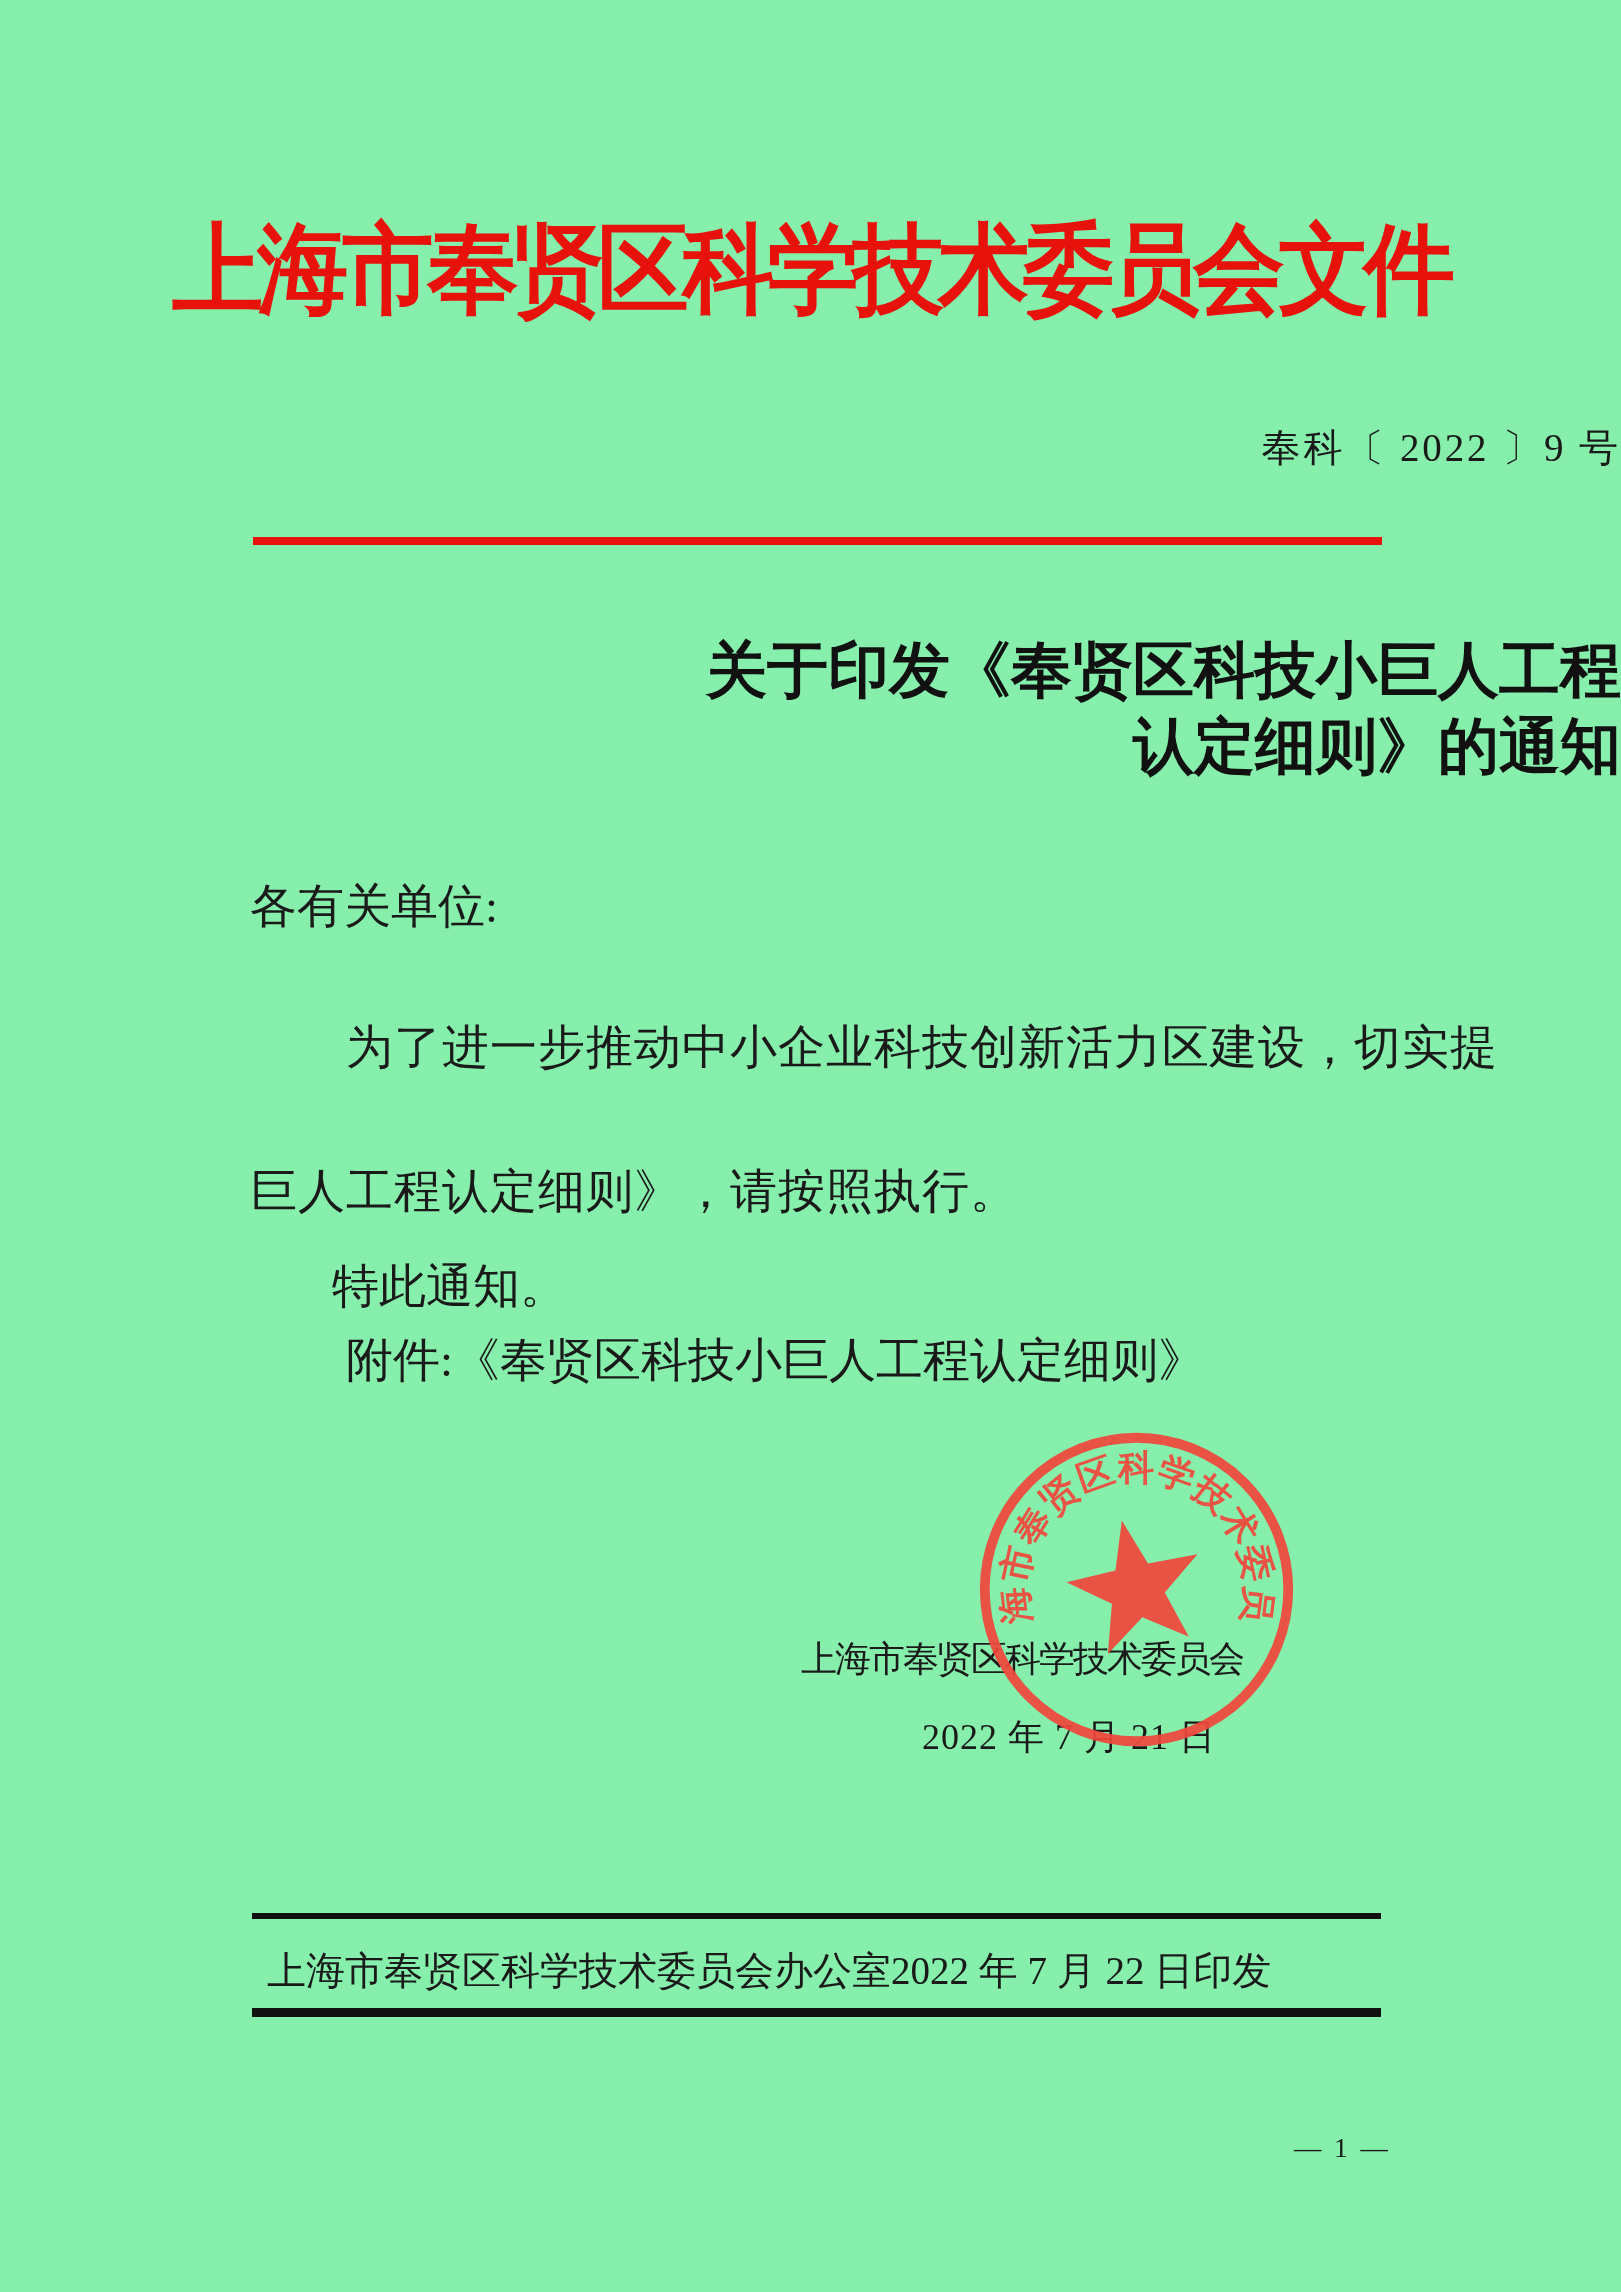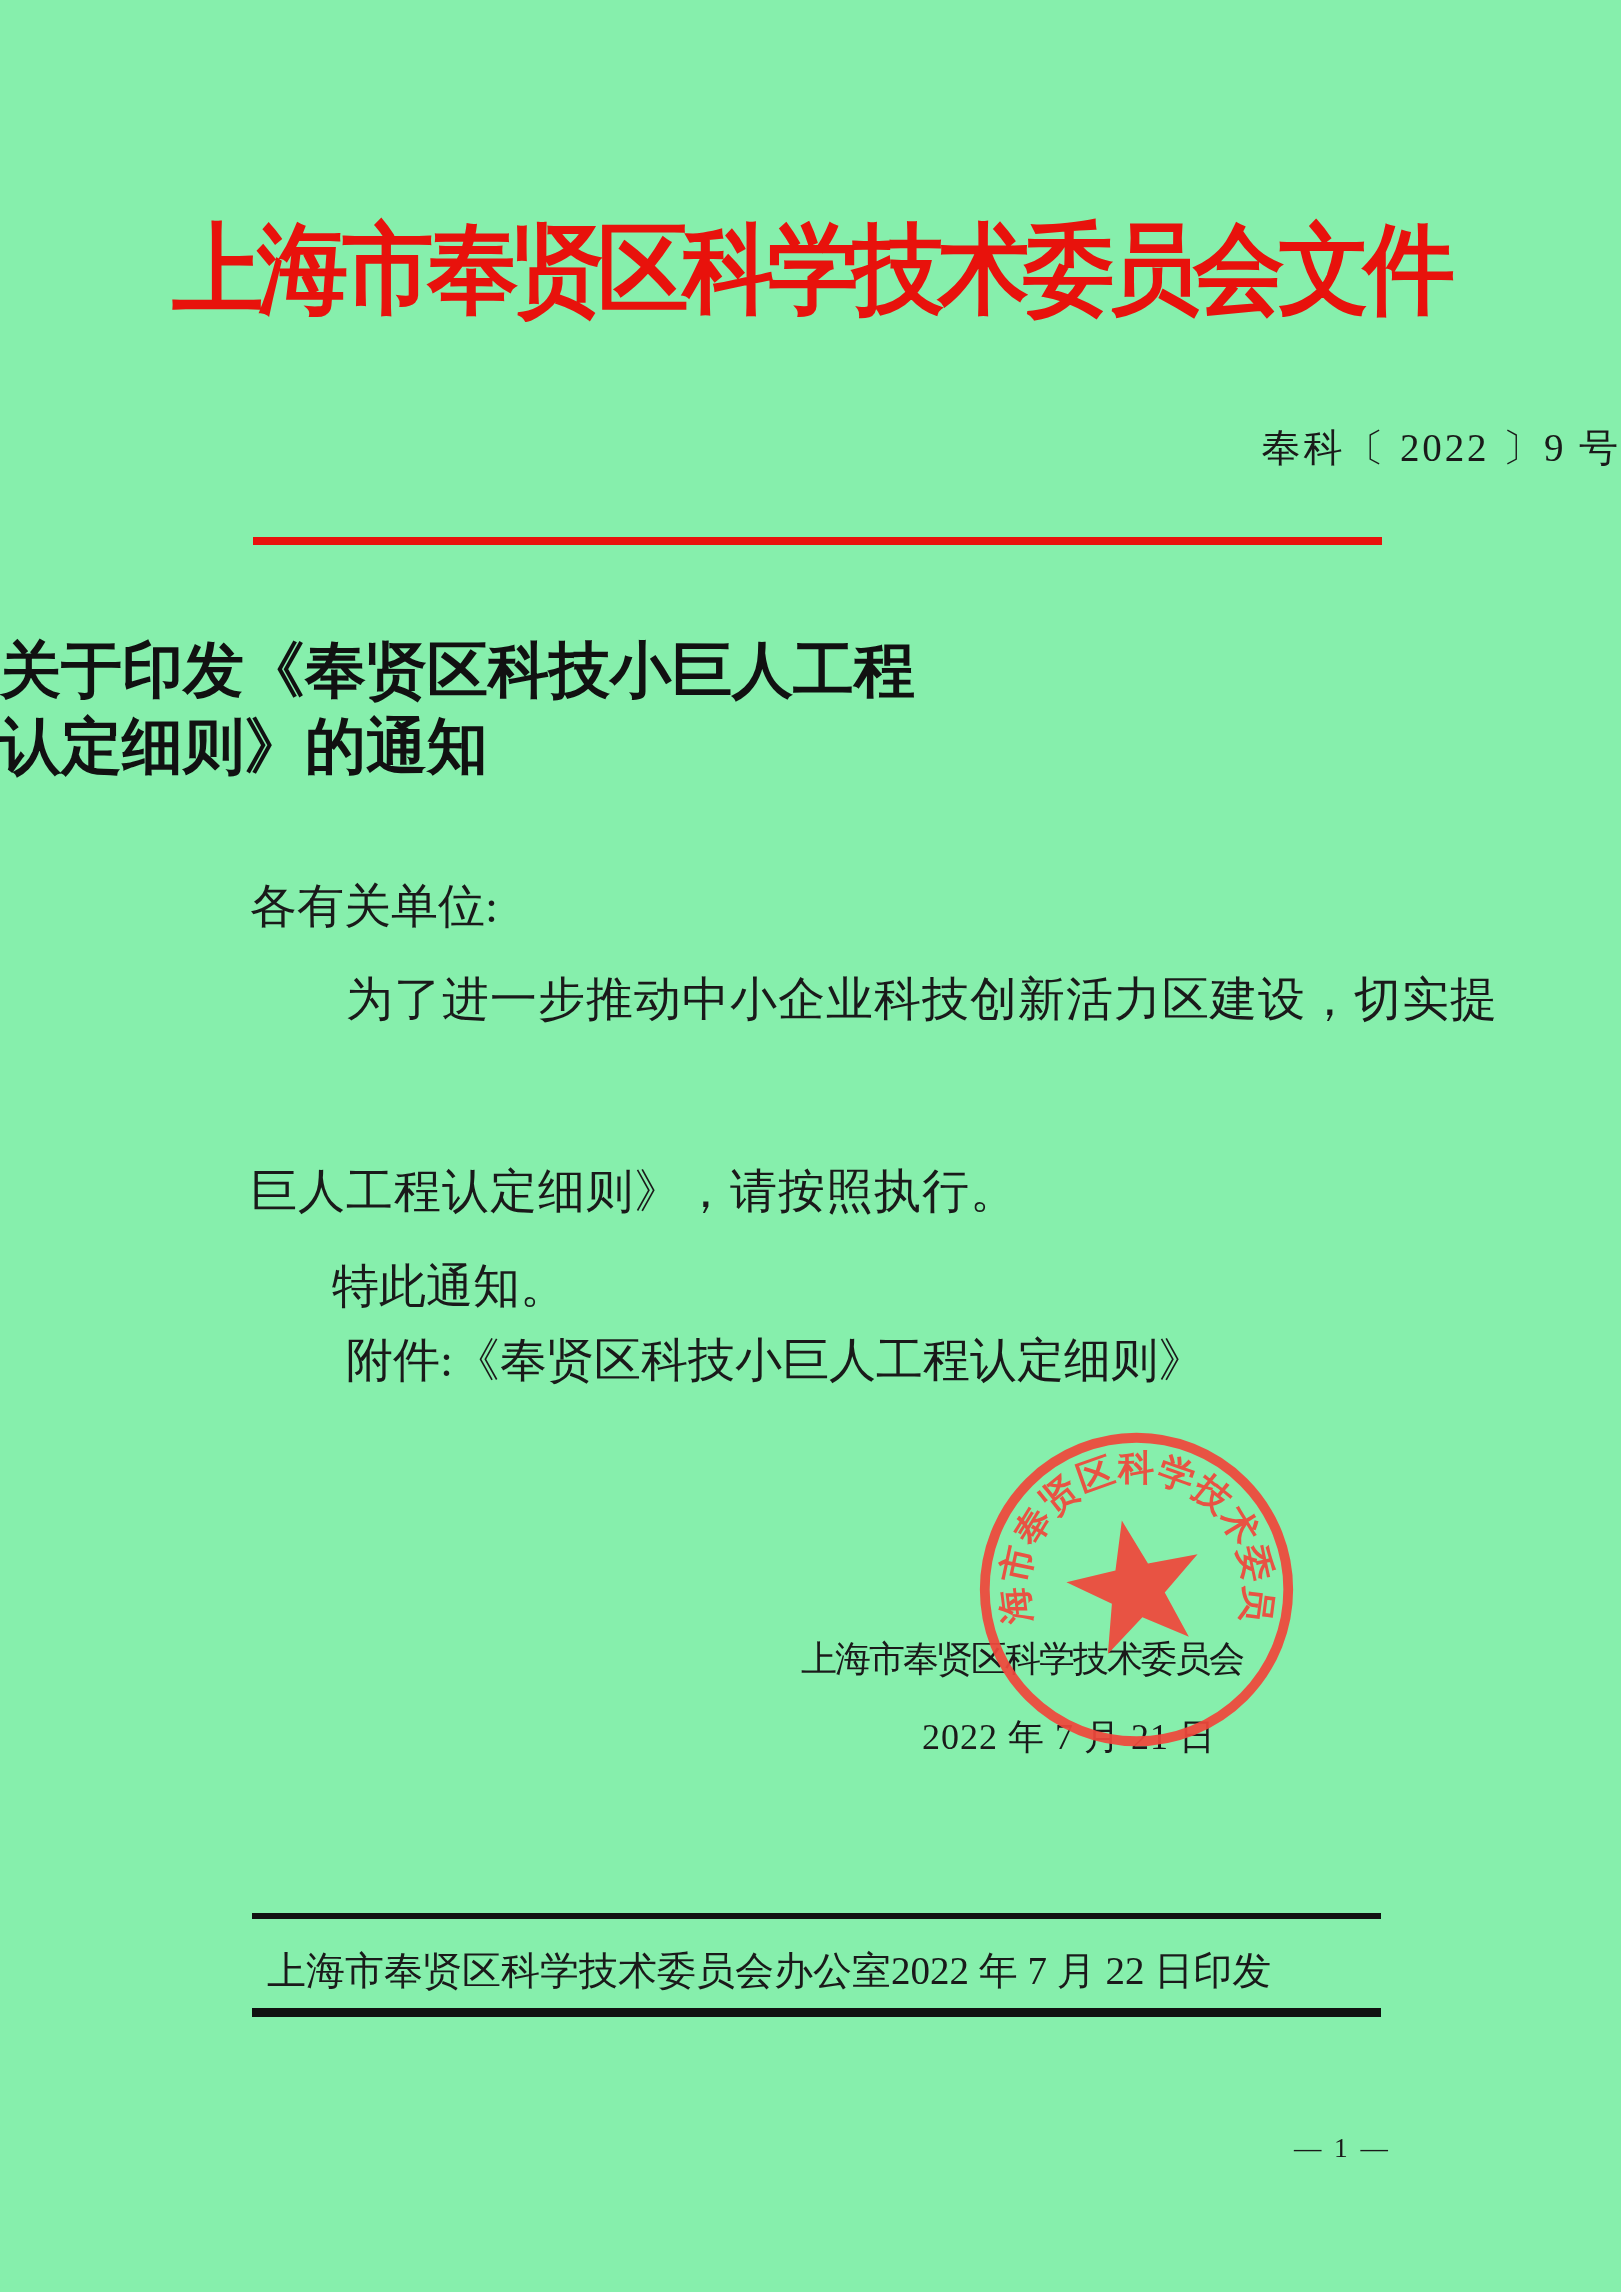--- a/index.html
+++ b/index.html
@@ -45,41 +45,41 @@
     top: 537px;
     left: 253px;
     width: 1129px;
     height: 7.8px;
     background: #e8120c;
   }
   .doc-title {
     top: 633px;
     left: 0;
     width: 100%;
-    text-align: left;
+    text-align: right;
     font-size: 61px;
     font-weight: bold;
     line-height: 76px;
     color: #111111;
     white-space: nowrap;
   }
   .salutation {
     top: 875px;
     left: 250px;
     font-size: 47px;
     white-space: nowrap;
   }
   .body-line {
     left: 250px;
     width: 1133px;
     font-size: 47px;
     letter-spacing: 1px;
     white-space: nowrap;
   }
-  .line-1 { top: 968px; padding-left: 96px; }
+  .line-1 { top: 1016px; padding-left: 96px; }
   .line-2 { top: 1064px; }
   .line-3 { top: 1160px; }
   .closing {
     top: 1255px;
     left: 332px;
     font-size: 47px;
     white-space: nowrap;
   }
   .attachment {
     top: 1329px;

